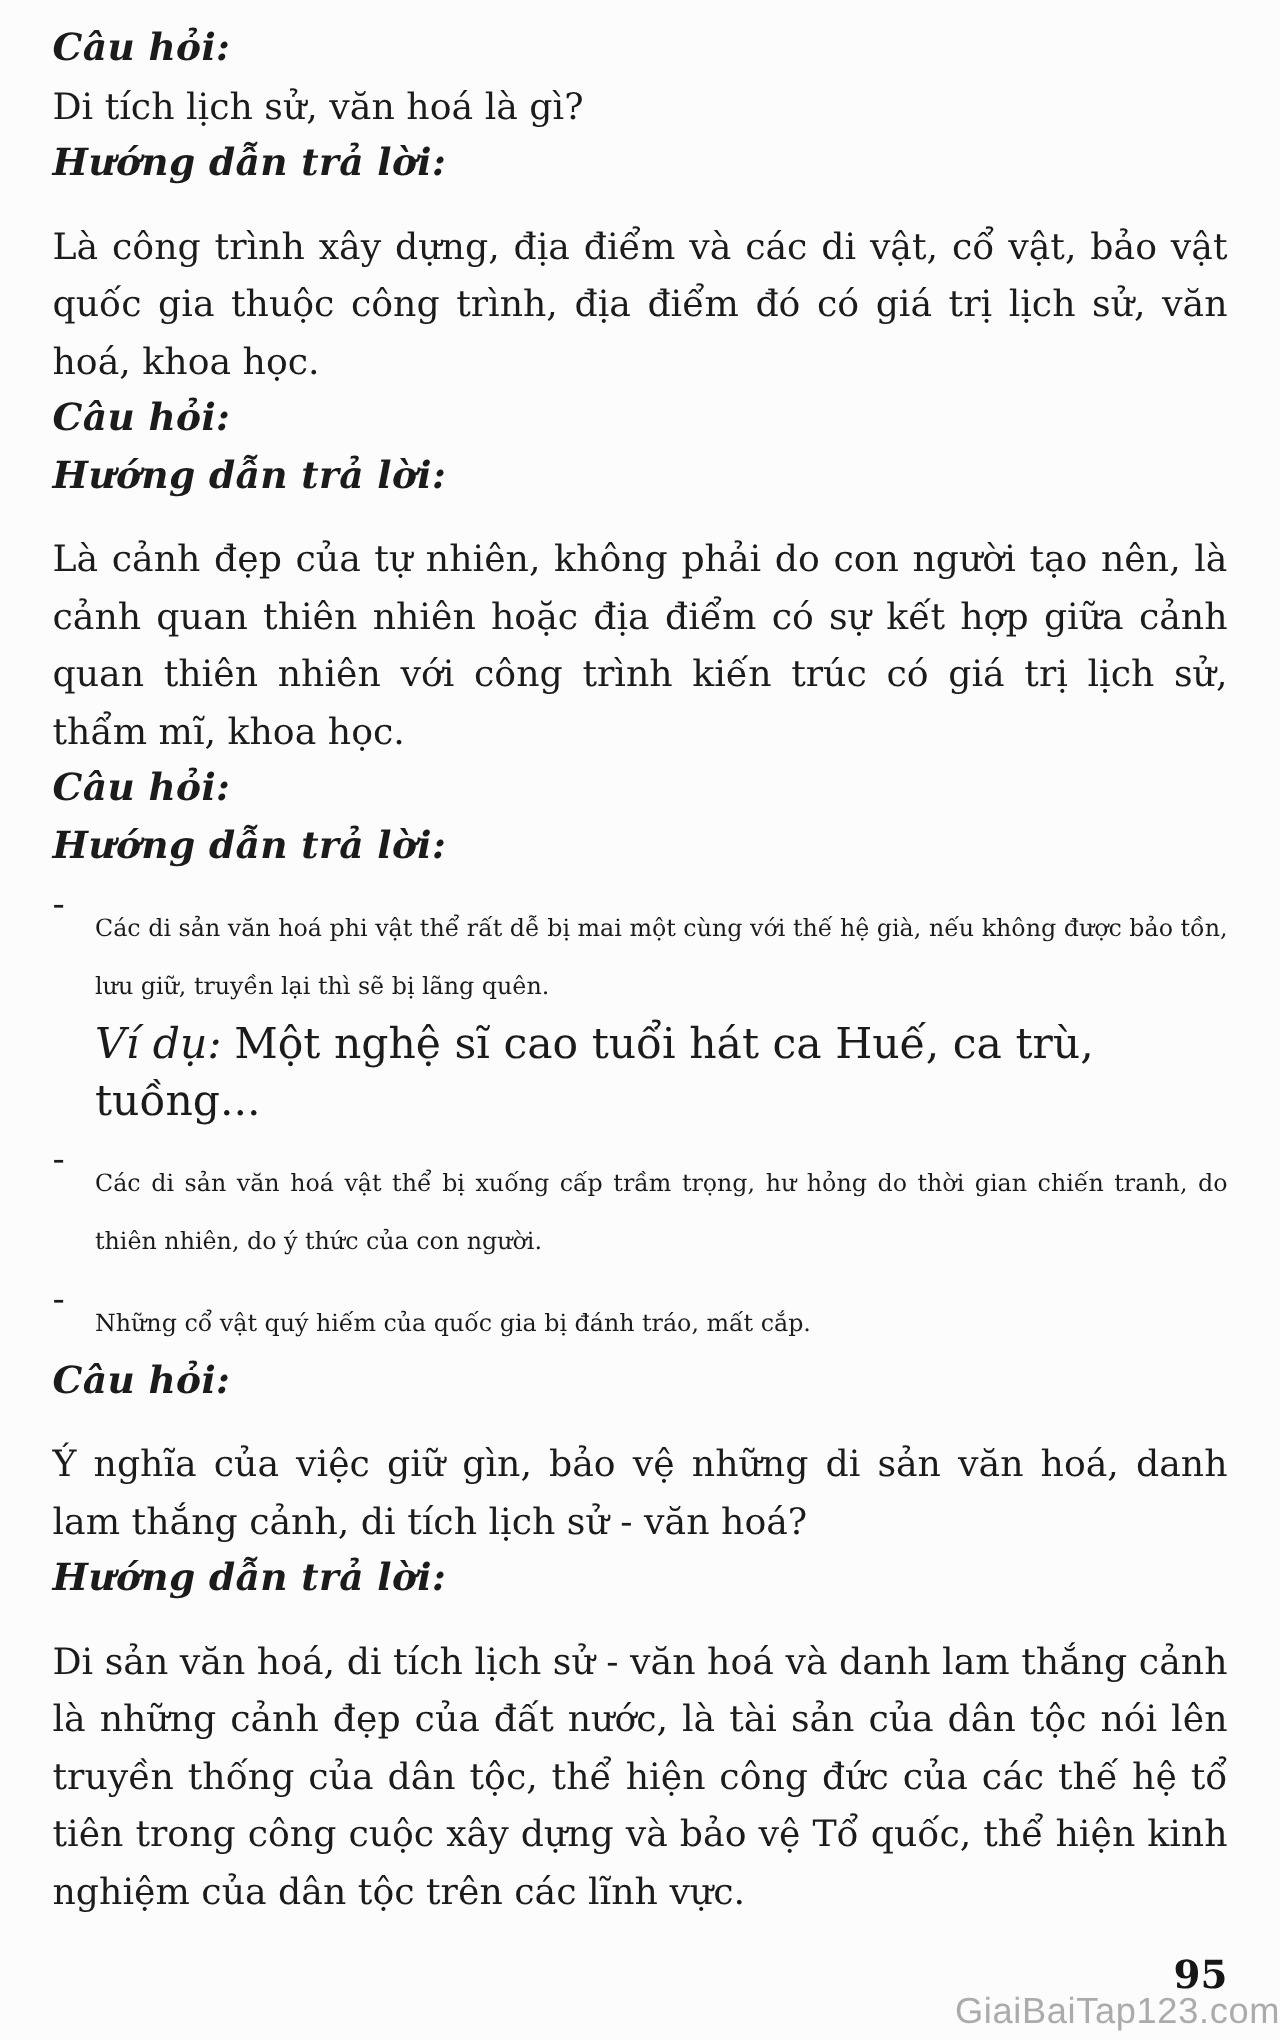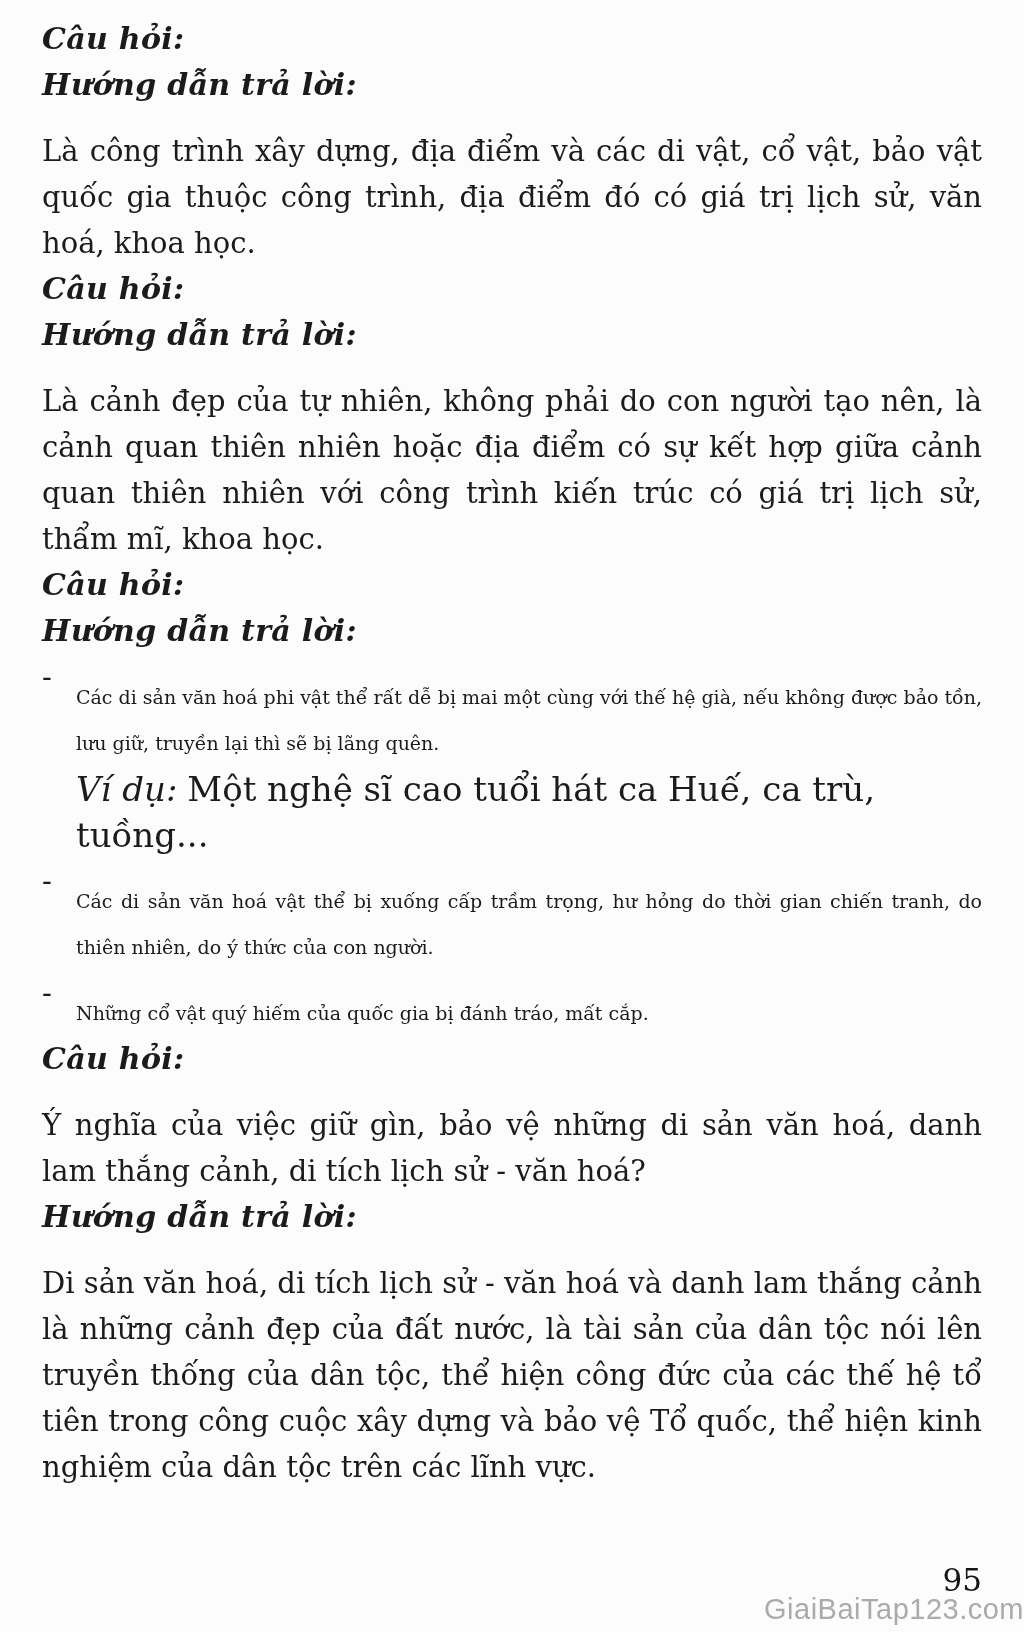--- a/index.html
+++ b/index.html
@@ -46,20 +46,21 @@
     line-height: 46px;
   }
   .exlabel { font-style: italic; margin-right: 10px; }
   .page-number {
     position: absolute;
     right: 42px;
     top: 1560px;
     font-size: 31px;
     line-height: 40px;
     color: #161616;
+    font-weight: bold;
   }
   .watermark {
     position: absolute;
     left: 0;
     right: 0;
     top: 1592px;
     text-align: center;
     font-family: "Liberation Sans", sans-serif;
     font-size: 29px;
     line-height: 34px;
@@ -68,20 +69,21 @@
   }
 </style>
 </head>
 <body>
 
 <div class="page" style="background: rgb(252, 252, 252); color: rgb(27, 27, 27);">
   <main class="content">
 
     <section>
       <h2 class="label">Câu hỏi:</h2>
+      <p class="text">Di tích lịch sử, văn hoá là gì?</p>
       <h2 class="label">Hướng dẫn trả lời:</h2>
       <p class="text just">Là công trình xây dựng, địa điểm và các di vật, cổ vật, bảo vật quốc gia thuộc công trình, địa điểm đó có giá trị lịch sử, văn hoá, khoa học.</p>
     </section>
 
     <section>
       <h2 class="label">Câu hỏi:</h2>
       <h2 class="label">Hướng dẫn trả lời:</h2>
       <p class="text just">Là cảnh đẹp của tự nhiên, không phải do con người tạo nên, là cảnh quan thiên nhiên hoặc địa điểm có sự kết hợp giữa cảnh quan thiên nhiên với công trình kiến trúc có giá trị lịch sử, thẩm mĩ, khoa học.</p>
     </section>
 

